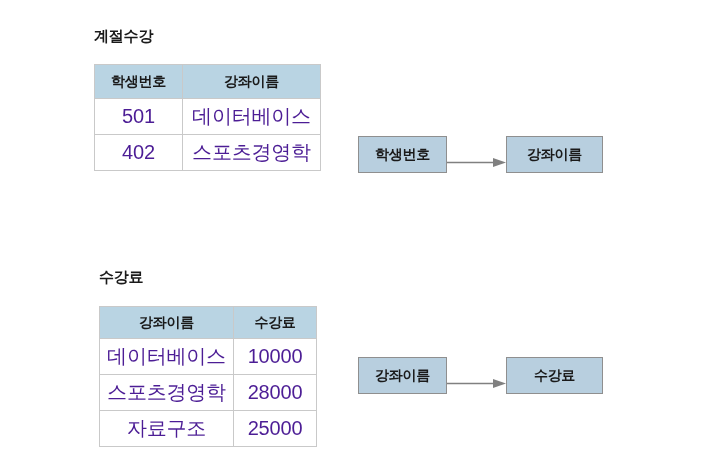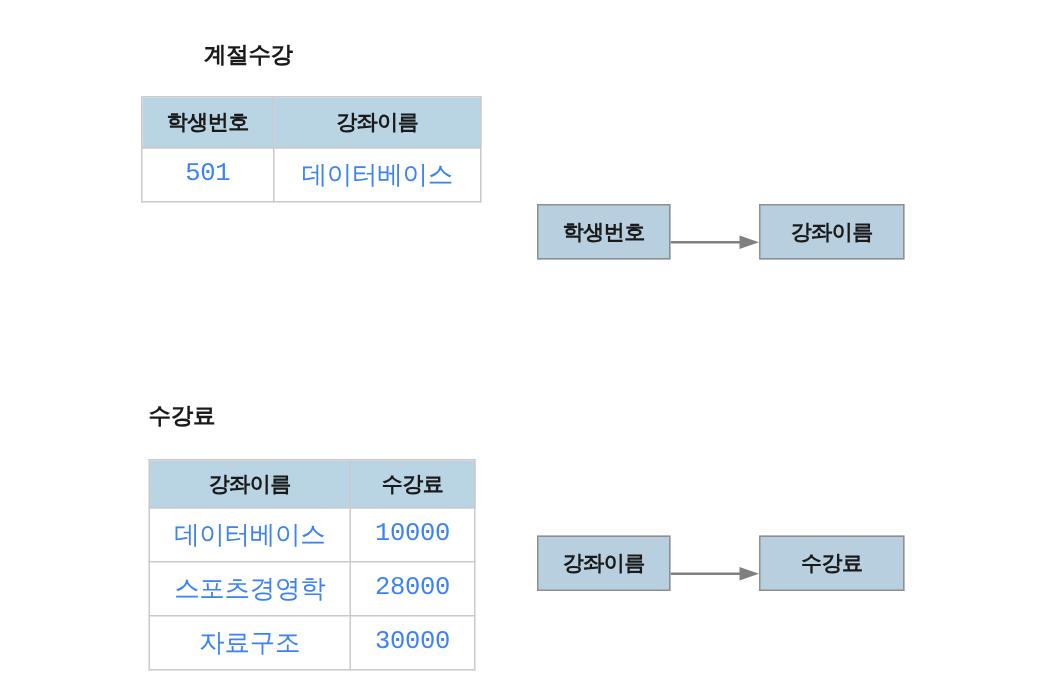--- a/index.html
+++ b/index.html
@@ -25,21 +25,21 @@
 
   
   .caption {
     position: absolute;
     font-size: 15px;
     font-weight: bold;
     color: #1a1a1a;
     letter-spacing: -0.2px;
     white-space: nowrap;
   }
-  #caption-1 { left: 94px; top: 27px; margin-left: 42px; }
+  #caption-1 { left: 94px; top: 27px; }
   #caption-2 { left: 99px; top: 268px; }
 
   
   .rel-table {
     position: absolute;
     border-collapse: collapse;
     table-layout: fixed;
     background: #ffffff;
   }
   .rel-table th,
@@ -51,24 +51,23 @@
     font-weight: normal;
   }
   .rel-table th {
     background: #b9d4e3;
     color: #1a1a1a;
     font-size: 14px;
     font-weight: bold;
     letter-spacing: -0.3px;
   }
   .rel-table td {
-    color: #3b82f6;
-    font-size: 17px;
+    color: #4c1d95;
+    font-size: 20px;
     letter-spacing: -0.2px;
-    font-family: Liberation Mono, monospace;
   }
 
   
   #table-gyejeol {
     left: 94px;
     top: 64px;
     width: 226px;
   }
   #table-gyejeol th { height: 33px; }
   #table-gyejeol td { height: 35px; }
@@ -135,20 +134,24 @@
       <tr>
         <th>학생번호</th>
         <th>강좌이름</th>
       </tr>
     </thead>
     <tbody>
       <tr>
         <td>501</td>
         <td>데이터베이스</td>
       </tr>
+      <tr>
+        <td>402</td>
+        <td>스포츠경영학</td>
+      </tr>
     </tbody>
   </table>
 
   <div class="caption" id="caption-2">수강료</div>
 
   <table class="rel-table" id="table-sugangryo">
     <colgroup>
       <col class="col-a">
         <col class="col-b">
     </colgroup>
@@ -162,21 +165,21 @@
       <tr>
         <td>데이터베이스</td>
         <td>10000</td>
       </tr>
       <tr>
         <td>스포츠경영학</td>
         <td>28000</td>
       </tr>
       <tr>
         <td>자료구조</td>
-        <td>30000</td>
+        <td>25000</td>
       </tr>
     </tbody>
   </table>
 
   <div class="fd-group" id="fd-group-1">
     <div class="fd-box left">학생번호</div>
 
     <div class="fd-arrow">
       <svg width="59" height="9" viewBox="0 0 59 9" xmlns="http://www.w3.org/2000/svg">
         <line x1="0" y1="4.5" x2="47" y2="4.5" stroke="#808080" stroke-width="1.6"></line>

